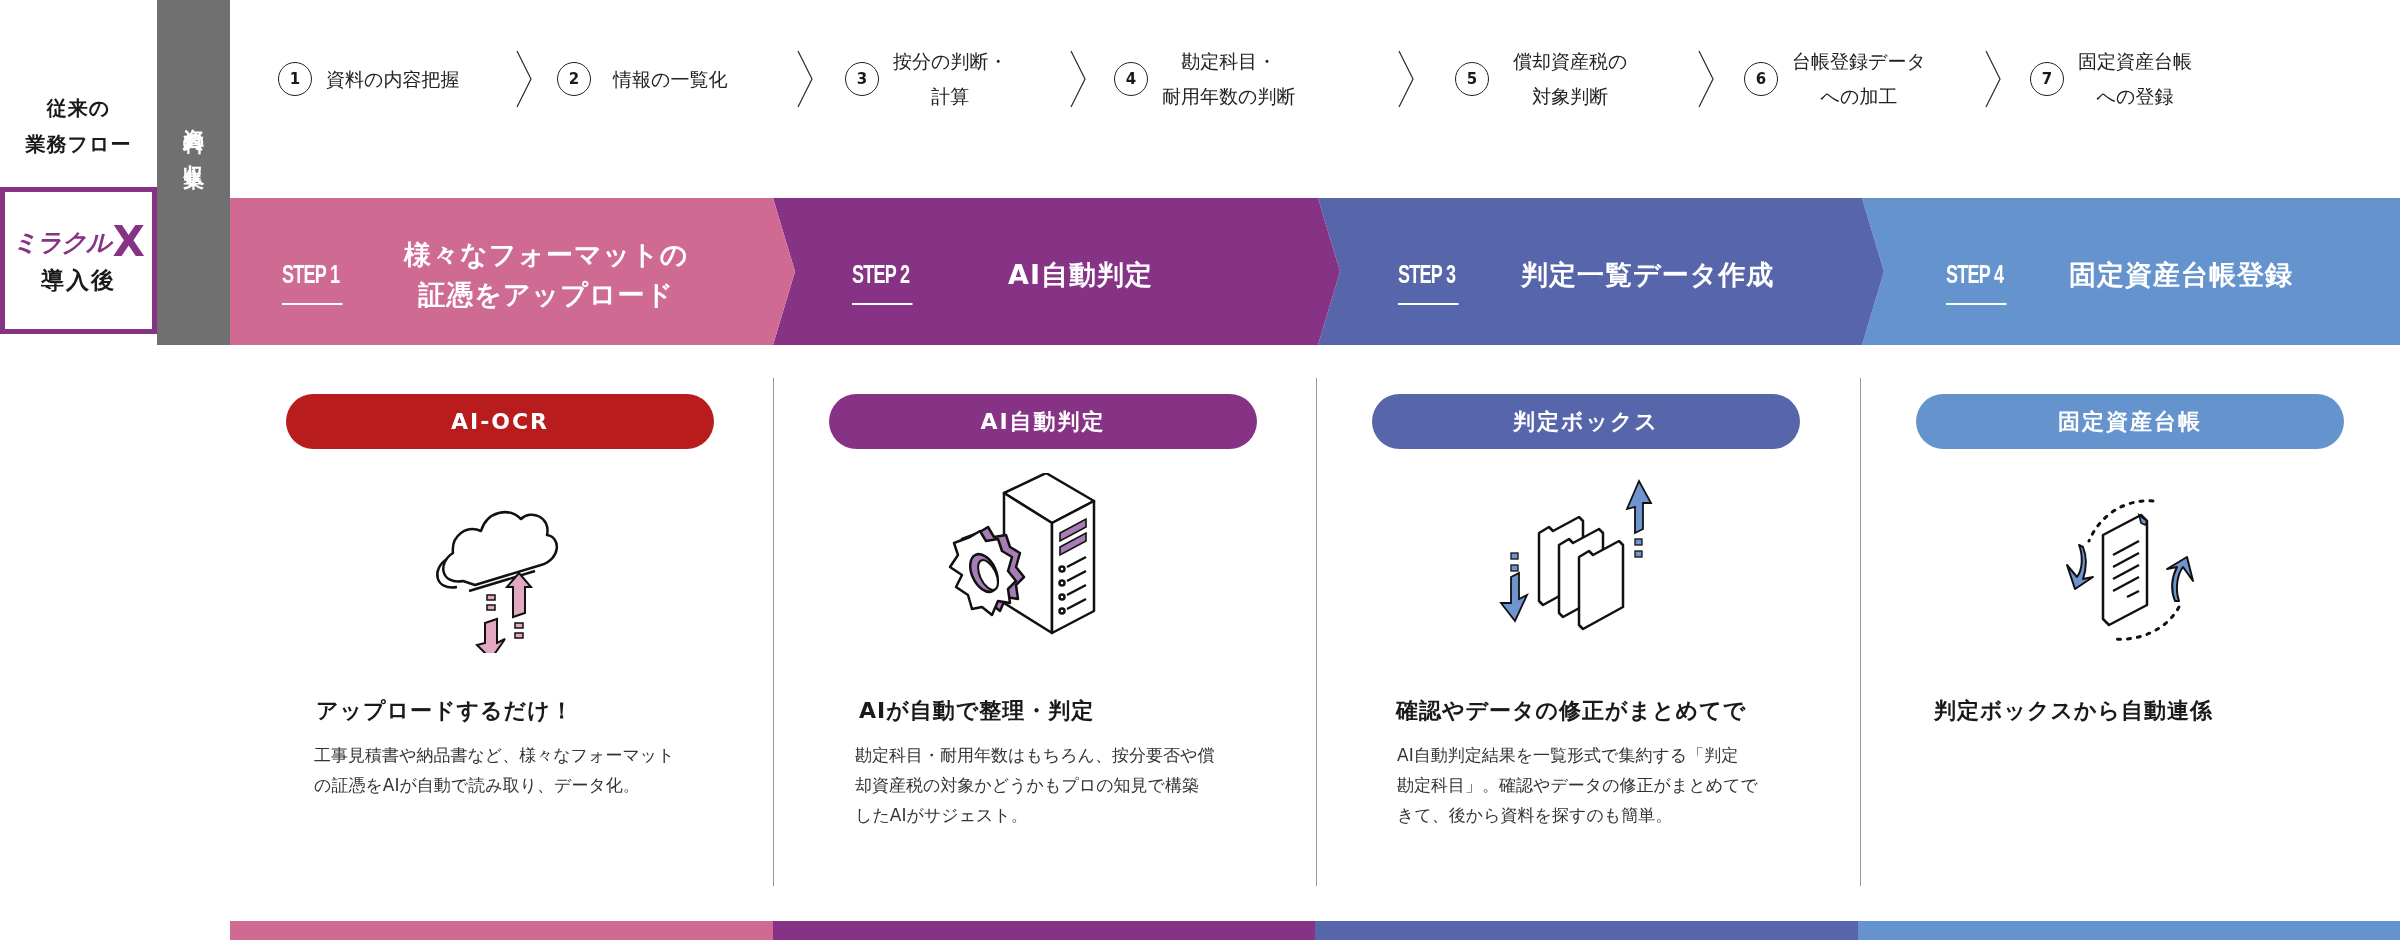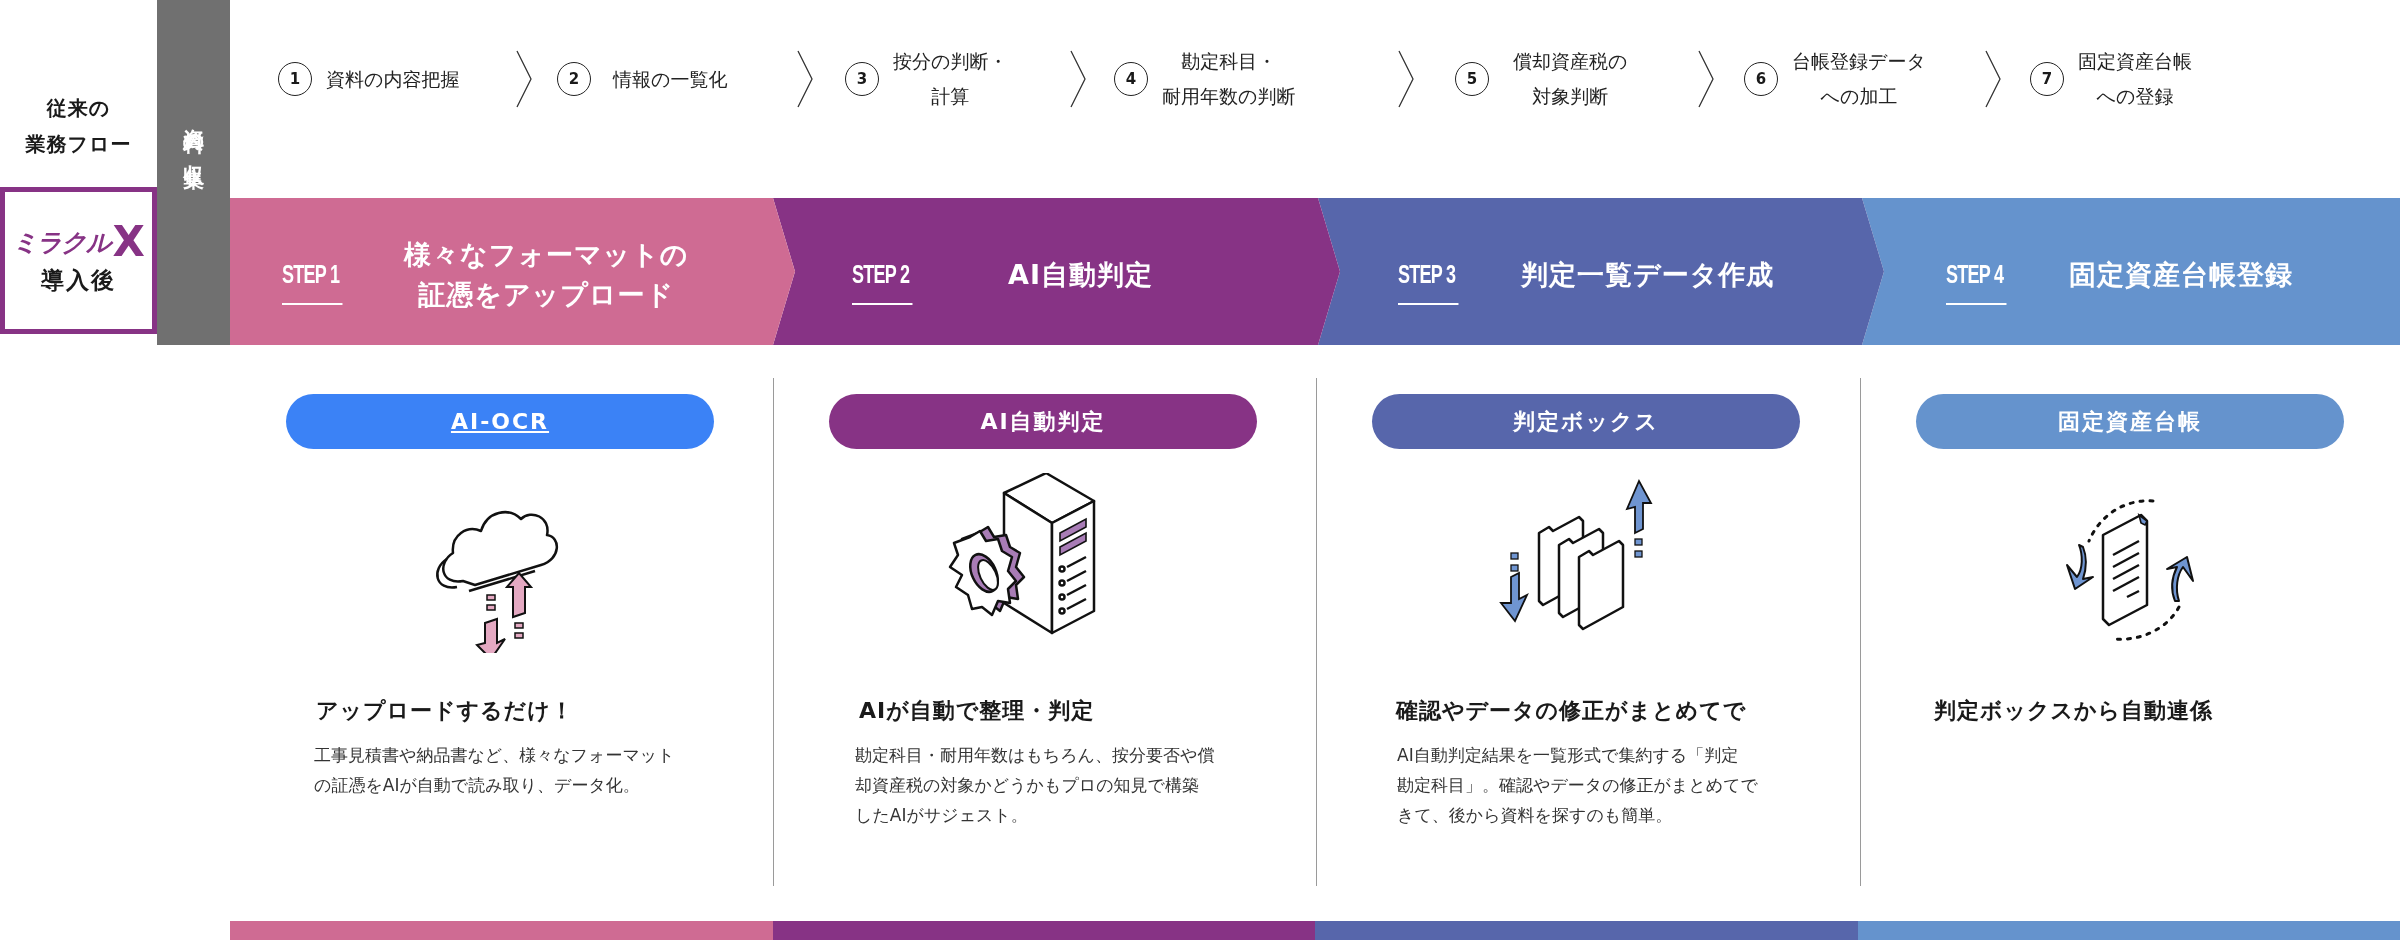--- a/index.html
+++ b/index.html
@@ -188,21 +188,21 @@
     <div class="step-tag">STEP 4</div>
     <div class="step-title" style="margin-left:35px;">固定資産台帳登録</div>
   </div>
 </div>
 
 <div class="divider" style="left:773px;"></div>
 <div class="divider" style="left:1316px;"></div>
 <div class="divider" style="left:1860px;"></div>
 
 <div class="card" style="left:230px;">
-  <div class="pill" style="background:#3b82f6;text-decoration:underline;">AI-OCR</div>
+  <div class="pill" style="background:#b91c1c;">AI-OCR</div>
   <div class="icon-wrap">
     <svg width="200" height="180" viewBox="0 0 200 180">
       <path d="M62,108 C40,112 36,90 52,80 C50,62 66,52 80,58 C86,38 108,34 120,46 C130,36 150,44 146,62 C160,64 160,86 140,92 L74,112 Z" fill="#fff" stroke="#111" stroke-width="2.5" stroke-linejoin="round"></path>
       <path d="M56,114 C34,118 30,96 46,86" fill="none" stroke="#111" stroke-width="2.5"></path>
       <path d="M68,118 L134,98" fill="none" stroke="#111" stroke-width="2.5"></path>
       <polygon points="88,138 96,138 96,125 100,125 92,116 84,125 88,125" fill="#E4A9C2" stroke="#111" stroke-width="1.6" transform="rotate(180 92 150) translate(0,-22)"></polygon>
       <polygon points="106,114 118,100 130,114 124,114 124,140 112,144 112,114" fill="#E4A9C2" stroke="#111" stroke-width="2"></polygon>
       <polygon points="84,150 96,146 96,170 104,166 90,186 76,172 84,170" fill="#E4A9C2" stroke="#111" stroke-width="2"></polygon>
       <rect x="86" y="122" width="8" height="5" fill="#E4A9C2" stroke="#111" stroke-width="1.5"></rect>
       <rect x="86" y="132" width="8" height="5" fill="#E4A9C2" stroke="#111" stroke-width="1.5"></rect>

